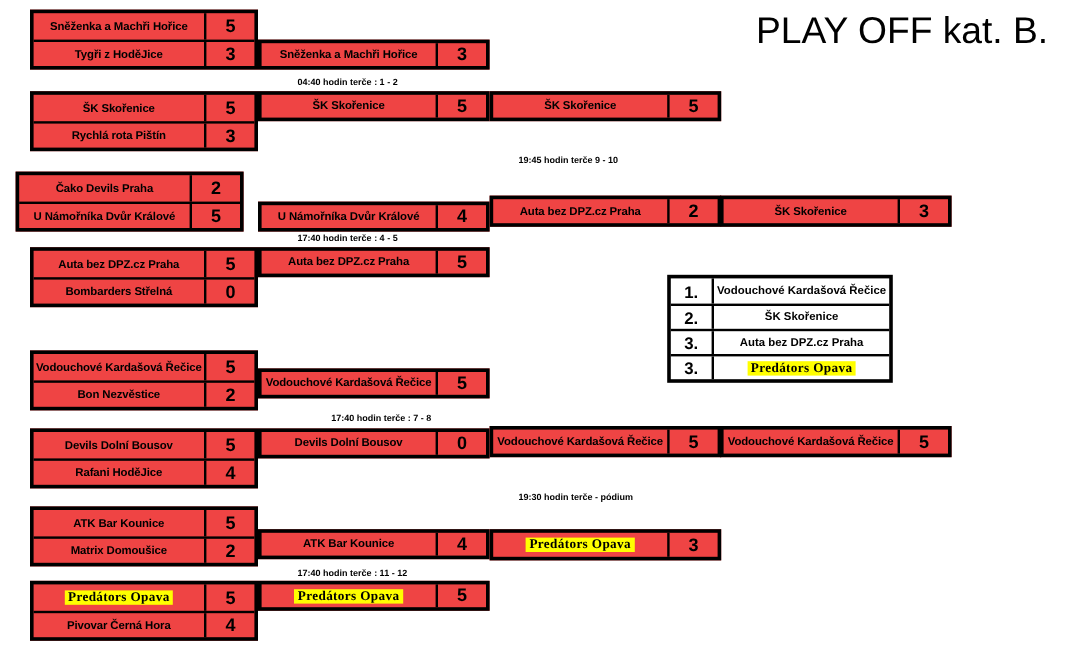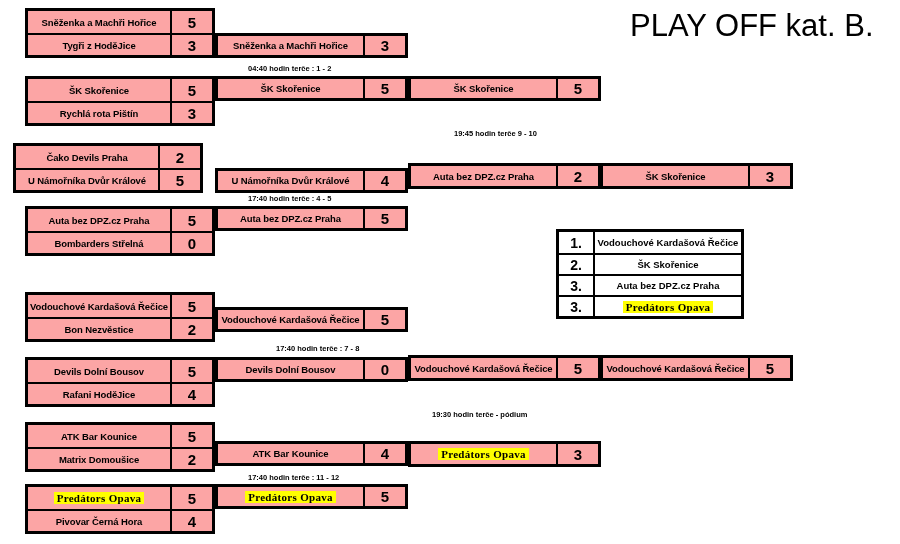--- a/index.html
+++ b/index.html
@@ -26,21 +26,21 @@
     letter-spacing: 0px;
     white-space: nowrap;
     font-family: "Liberation Sans", sans-serif;
   }
 
   
   .match {
     position: absolute;
     border: 3px solid #000000;
     box-sizing: border-box;
-    background: #fca5a5;
+    background: #ef4444;
     display: flex;
     flex-direction: column;
   }
   .row {
     display: flex;
     flex-direction: row;
     box-sizing: border-box;
     height: 50%;
   }
   .match.single .row { height: 100%; }
@@ -386,21 +386,21 @@
         <span class="tname">Vodouchové Kardašová Řečice</span>
       </div>
     <div class="score">5</div>
   </div>
 </div>
 
 <div class="caption" style="left:248px; top:64px;">04:40 hodin terče : 1 - 2</div>
 <div class="caption" style="left:248px; top:194px;">17:40 hodin terče : 4 - 5</div>
 <div class="caption" style="left:248px; top:344px;margin-left:28px;">17:40 hodin terče : 7 - 8</div>
 <div class="caption" style="left:248px; top:473px;">17:40 hodin terče : 11 - 12</div>
-<div class="caption" style="left:432px; top:129px;margin-left:22px;">19:45 hodin terče 9 - 10</div>
+<div class="caption" style="left:432px; top:129px;">19:45 hodin terče 9 - 10</div>
 <div class="caption" style="left:432px; top:410px;">19:30 hodin terče - pódium</div>
 
 <div id="standings">
   <div class="standing-row">
     <div class="stand-rank">1.</div>
     <div class="stand-team">
         <span class="tname">Vodouchové Kardašová Řečice</span>
       </div>
   </div>
   <div class="standing-row">

